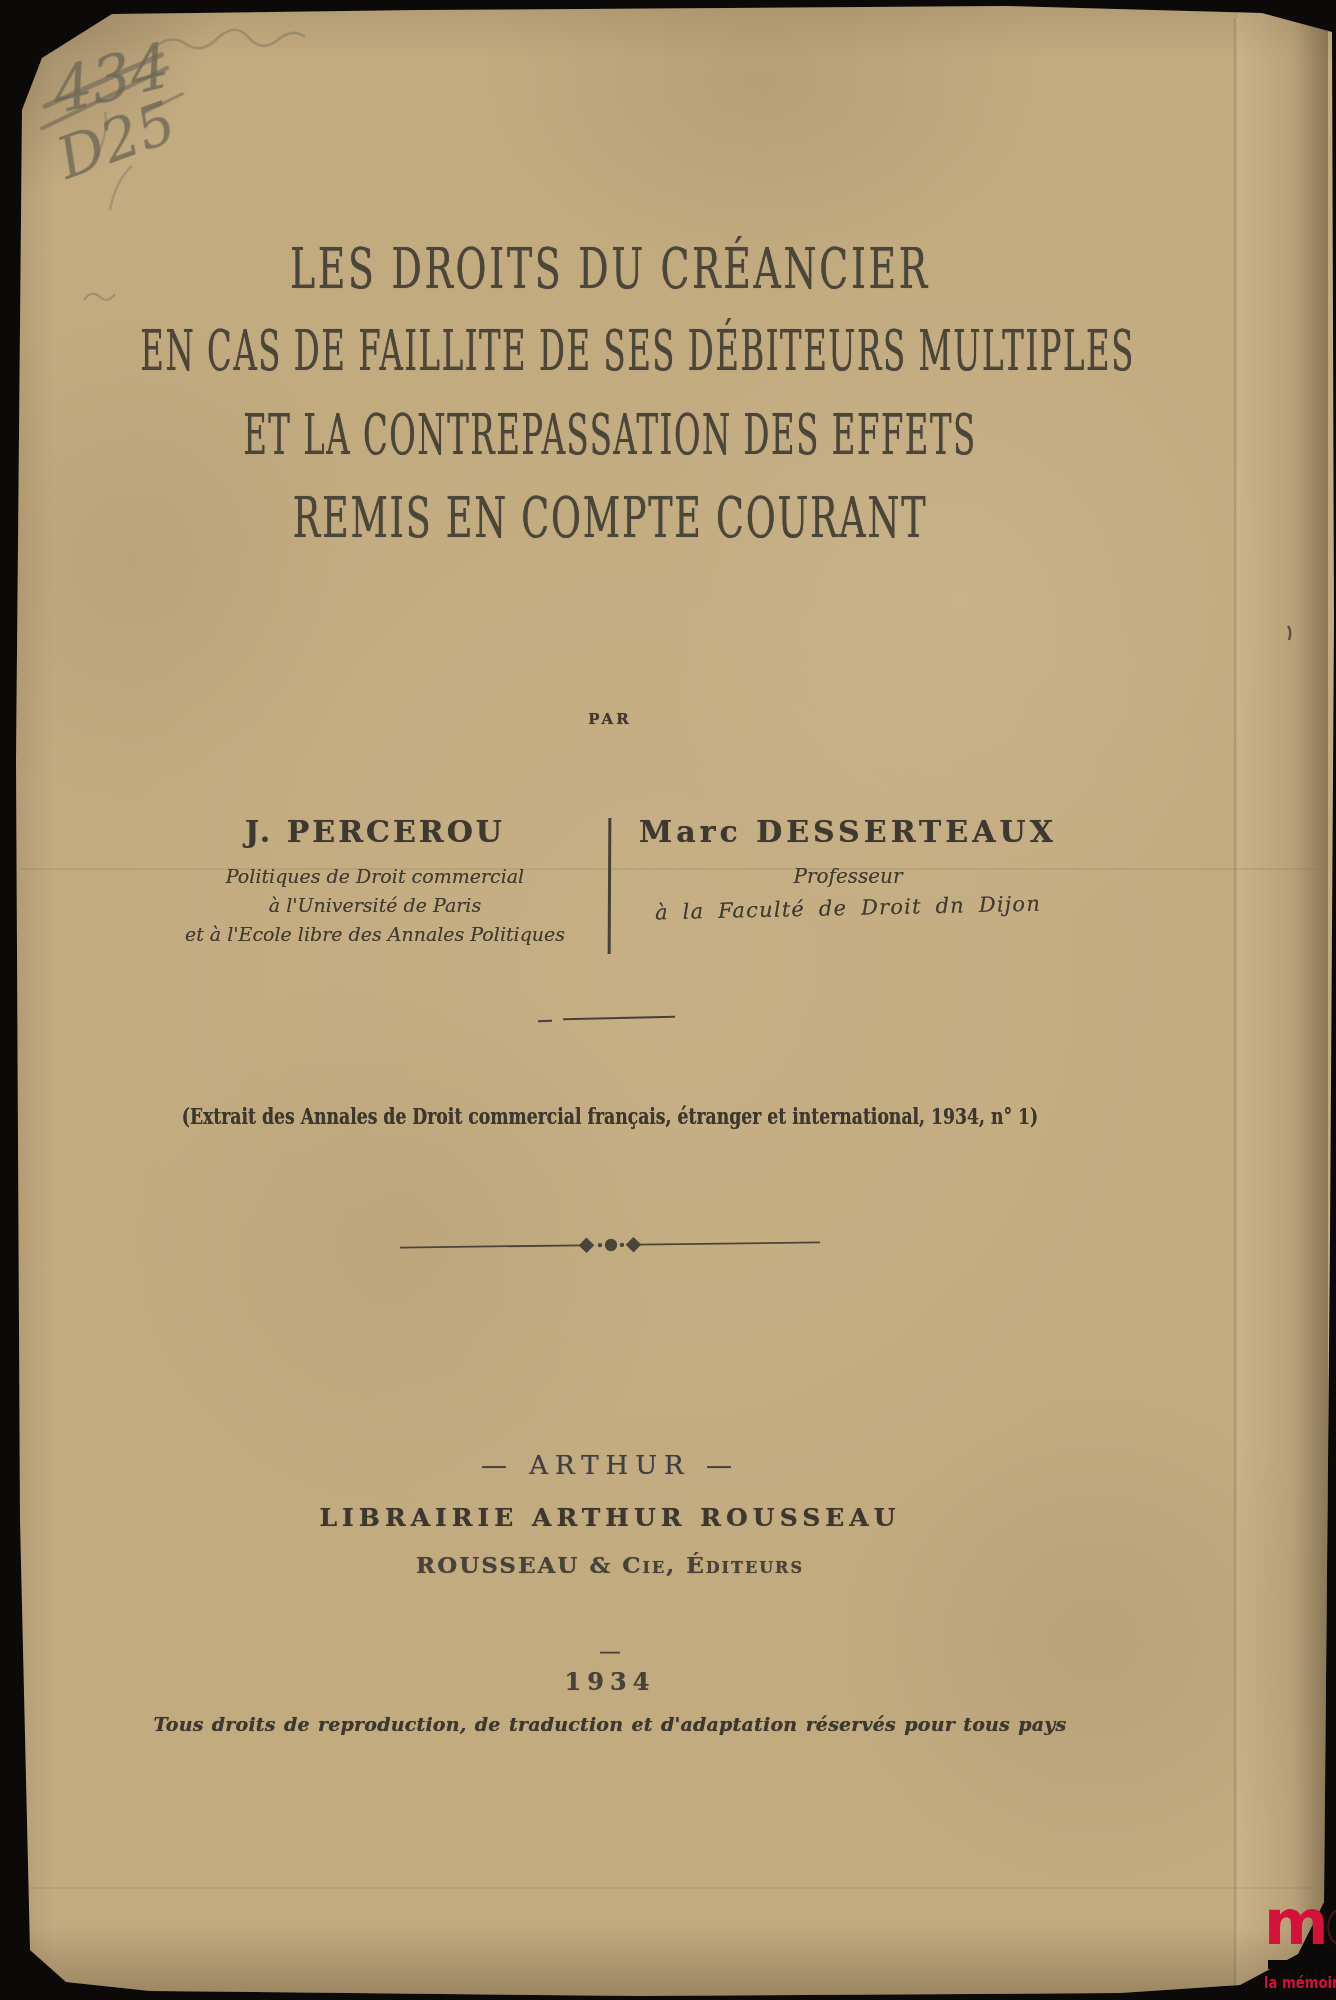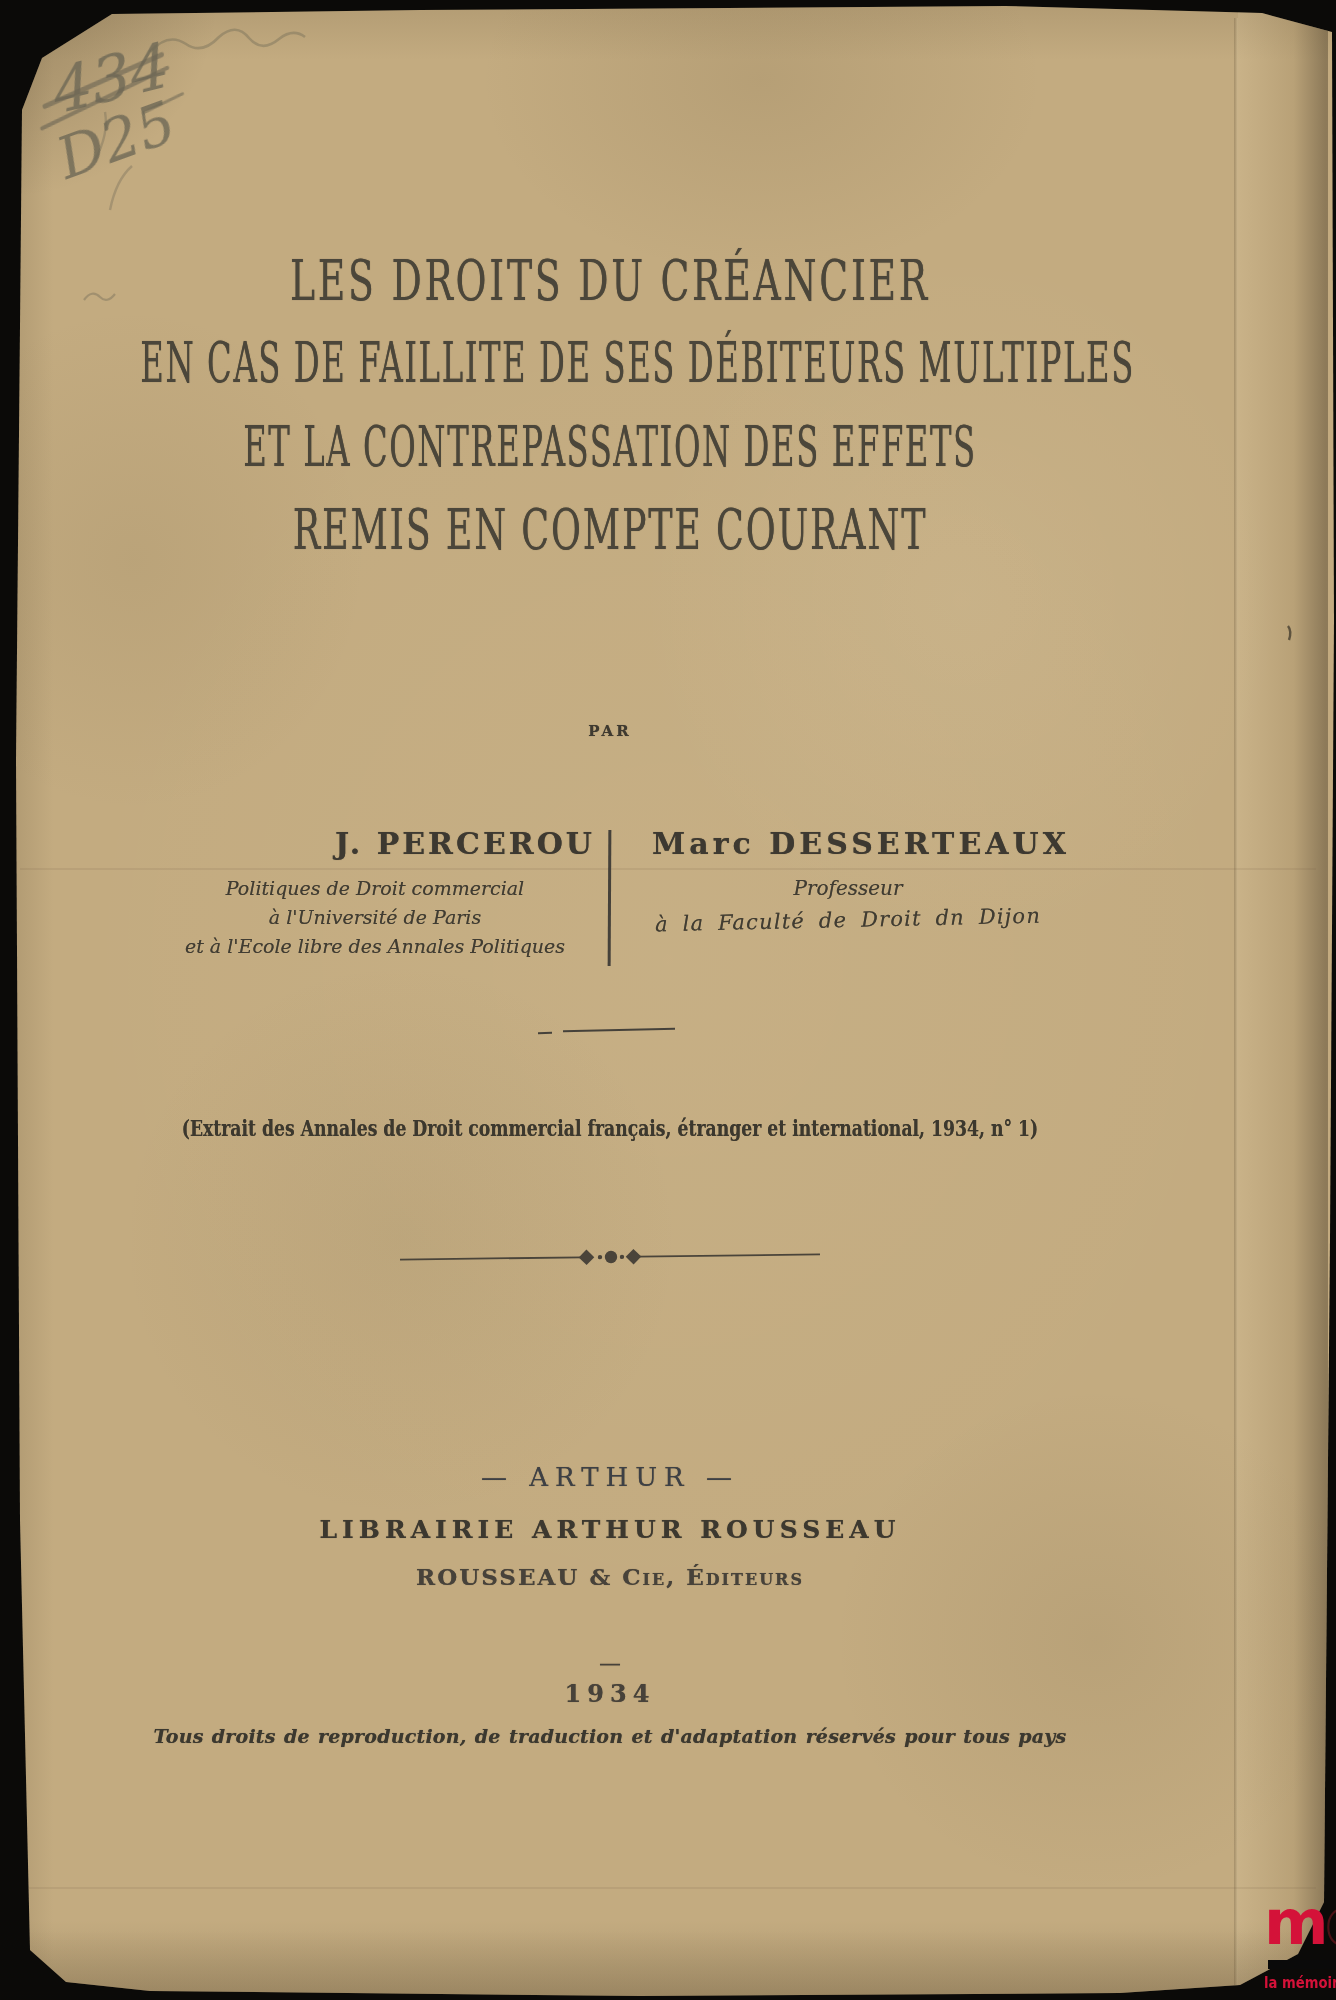--- a/index.html
+++ b/index.html
@@ -22,27 +22,27 @@
   .edgeband{position:absolute;left:1238px;top:10px;bottom:8px;width:90px;
     background:linear-gradient(90deg, rgba(255,242,208,.10), rgba(120,100,65,.14) 62%, rgba(66,54,35,.42) 97%);}
   .crease-v{position:absolute;left:1234px;top:18px;bottom:12px;width:4px;
     background:linear-gradient(90deg, rgba(92,76,50,.30), rgba(235,218,180,.28));filter:blur(.6px);}
   .crease-h{position:absolute;left:20px;right:20px;height:2px;background:rgba(115,96,66,.13);filter:blur(.5px);}
   .corner-shade{position:absolute;left:0;top:0;width:220px;height:200px;
     background:radial-gradient(ellipse at 0% 0%, rgba(60,48,30,.30), transparent 70%);}
   .bottom-shade{position:absolute;left:0;right:0;bottom:0;height:70px;
     background:linear-gradient(180deg, transparent, rgba(70,56,35,.18));}
   
-  .col{position:absolute;left:0;top:16px;width:1220px;height:1660px;}
+  .col{position:absolute;left:0;top:4px;width:1220px;height:1660px;}
   .cline{position:absolute;left:0;width:100%;text-align:center;white-space:nowrap;
     color:#47423a;text-shadow:0 0 .7px rgba(64,58,46,.75);}
   .tl{font-family:"DejaVu Serif",serif;font-weight:400;color:#4b463a;}
   .byline{font-weight:bold;font-size:15px;letter-spacing:3px;color:#3f3a30;}
   .author{position:absolute;top:810px;text-align:center;white-space:nowrap;}
-  .author-name{font-weight:bold;font-size:30px;color:#3d3931;text-shadow:0 0 .7px rgba(60,54,42,.7);text-align:right;}
+  .author-name{font-weight:bold;font-size:30px;color:#3d3931;text-shadow:0 0 .7px rgba(60,54,42,.7);}
   .author-roles{margin-top:13px;font-style:italic;font-size:19px;line-height:29px;color:#403c32;
     text-shadow:0 0 .5px rgba(64,58,46,.6);}
   .vrule{position:absolute;left:608px;top:814px;width:2.5px;height:136px;background:#45413a;transform:rotate(.3deg);}
   .hrule{position:absolute;background:#45413a;height:2px;}
   .extract{font-weight:bold;font-size:21px;color:#3c382e;letter-spacing:0;}
   .sc{font-variant:small-caps;}
   .rights{font-style:italic;font-weight:600;font-size:19px;letter-spacing:.2px;word-spacing:1.5px;color:#3b382f;}
   
   .pencil{position:absolute;color:rgba(108,102,84,.78);font-style:italic;
     font-family:"DejaVu Serif",serif;filter:blur(.3px);}

